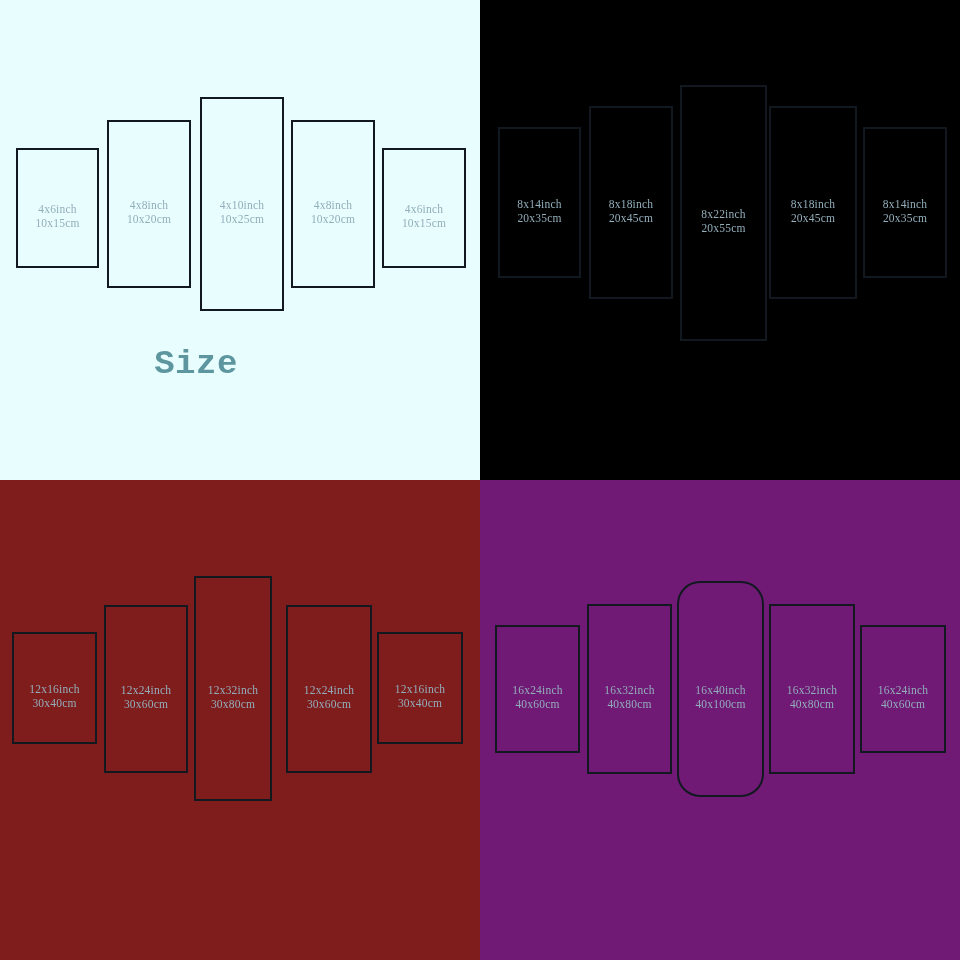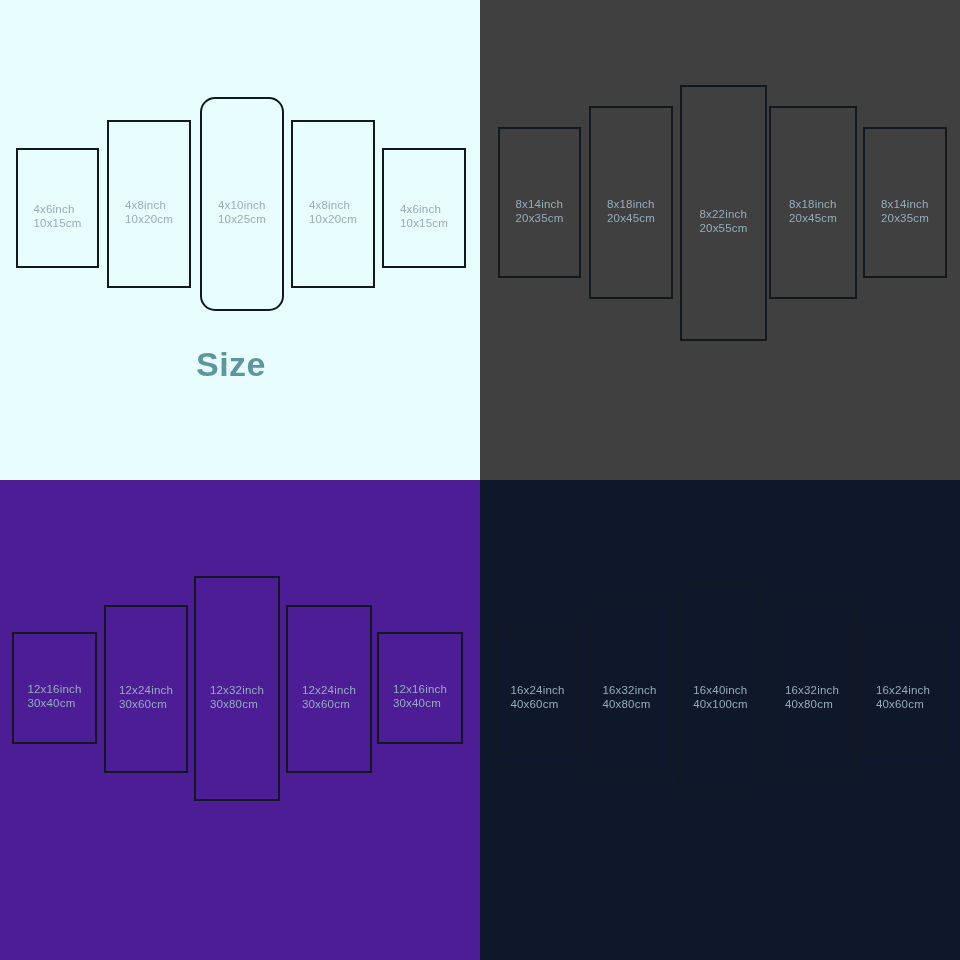--- a/index.html
+++ b/index.html
@@ -35,45 +35,44 @@
   .panel {
     position: absolute;
     box-sizing: border-box;
     border: 2px solid #111820;
     background: transparent;
     display: flex;
     align-items: center;
     justify-content: center;
   }
   .panel-label {
-    font-family: Liberation Sans, sans-serif;
+    font-family: Liberation Serif, serif;
     font-size: 11.5px;
     line-height: 14px;
     color: #93aebb;
-    text-align: left;
+    text-align: center;
     letter-spacing: 0.2px;
     white-space: nowrap;
     position: relative;
     z-index: 3;
     margin-top: 16px;
   }
   .panel-label .ln {
     display: block;
   }
   .quad-title {
     position: absolute;
     width: 392px;
     left: 0;
     text-align: center;
-    font-family: Liberation Sans, sans-serif;
+    font-family: Liberation Mono, monospace;
     font-weight: bold;
     font-size: 34px;
     color: #5e969f;
     letter-spacing: 0.5px;
-    padding-left: 35px;
   }
 </style>
 </head>
 <body>
 
 <div id="root">
 
   <div class="quadrant q-tl" style="background: rgb(232, 253, 253);">
     <div class="panel-stage">
         <div class="panel" style="left: 16px; top: 148px; width: 83px; height: 120px; border-color: rgb(17, 24, 32);">
@@ -81,21 +80,21 @@
             <span class="ln">4x6inch</span>
             <span class="ln">10x15cm</span>
           </div>
         </div>
         <div class="panel" style="left: 107px; top: 120px; width: 84px; height: 168px; border-color: rgb(17, 24, 32);">
           <div class="panel-label" style="color: rgb(147, 174, 187);">
             <span class="ln">4x8inch</span>
             <span class="ln">10x20cm</span>
           </div>
         </div>
-        <div class="panel" style="left: 200px; top: 97px; width: 84px; height: 214px; border-color: rgb(17, 24, 32); border-radius: 15px;">
+        <div class="panel" style="left: 200px; top: 97px; width: 84px; height: 214px; border-color: rgb(17, 24, 32);">
           <div class="panel-label" style="color: rgb(147, 174, 187);">
             <span class="ln">4x10inch</span>
             <span class="ln">10x25cm</span>
           </div>
         </div>
         <div class="panel" style="left: 291px; top: 120px; width: 84px; height: 168px; border-color: rgb(17, 24, 32);">
           <div class="panel-label" style="color: rgb(147, 174, 187);">
             <span class="ln">4x8inch</span>
             <span class="ln">10x20cm</span>
           </div>
@@ -103,21 +102,21 @@
         <div class="panel" style="left: 382px; top: 148px; width: 84px; height: 120px; border-color: rgb(17, 24, 32);">
           <div class="panel-label" style="color: rgb(147, 174, 187);">
             <span class="ln">4x6inch</span>
             <span class="ln">10x15cm</span>
           </div>
         </div>
       </div>
     <div class="quad-title" style="color: rgb(94, 150, 159); top: 345px;">Size</div>
   </div>
 
-  <div class="quadrant q-tr" style="background: #404040;">
+  <div class="quadrant q-tr" style="background: #000000;">
     <div class="panel-stage">
         <div class="panel" style="left: 18px; top: 127px; width: 83px; height: 151px; border-color: rgb(17, 24, 32);">
           <div class="panel-label" style="color: rgb(147, 174, 187);">
             <span class="ln">8x14inch</span>
             <span class="ln">20x35cm</span>
           </div>
         </div>
         <div class="panel" style="left: 109px; top: 106px; width: 84px; height: 193px; border-color: rgb(17, 24, 32);">
           <div class="panel-label" style="color: rgb(147, 174, 187);">
             <span class="ln">8x18inch</span>
@@ -138,56 +137,56 @@
         </div>
         <div class="panel" style="left: 383px; top: 127px; width: 84px; height: 151px; border-color: rgb(17, 24, 32);">
           <div class="panel-label" style="color: rgb(147, 174, 187);">
             <span class="ln">8x14inch</span>
             <span class="ln">20x35cm</span>
           </div>
         </div>
       </div>
   </div>
 
-  <div class="quadrant q-bl" style="background: #4c1d95;">
+  <div class="quadrant q-bl" style="background: #7f1d1d;">
     <div class="panel-stage">
         <div class="panel" style="left: 12px; top: 152px; width: 85px; height: 112px; border-color: rgb(17, 24, 32);">
           <div class="panel-label" style="color: rgb(147, 174, 187);">
             <span class="ln">12x16inch</span>
             <span class="ln">30x40cm</span>
           </div>
         </div>
         <div class="panel" style="left: 104px; top: 125px; width: 84px; height: 168px; border-color: rgb(17, 24, 32);">
           <div class="panel-label" style="color: rgb(147, 174, 187);">
             <span class="ln">12x24inch</span>
             <span class="ln">30x60cm</span>
           </div>
         </div>
-        <div class="panel" style="left: 194px; top: 96px; width: 86px; height: 225px; border-color: rgb(17, 24, 32);">
+        <div class="panel" style="left: 194px; top: 96px; width: 78px; height: 225px; border-color: rgb(17, 24, 32);">
           <div class="panel-label" style="color: rgb(147, 174, 187);">
             <span class="ln">12x32inch</span>
             <span class="ln">30x80cm</span>
           </div>
         </div>
         <div class="panel" style="left: 286px; top: 125px; width: 86px; height: 168px; border-color: rgb(17, 24, 32);">
           <div class="panel-label" style="color: rgb(147, 174, 187);">
             <span class="ln">12x24inch</span>
             <span class="ln">30x60cm</span>
           </div>
         </div>
         <div class="panel" style="left: 377px; top: 152px; width: 86px; height: 112px; border-color: rgb(17, 24, 32);">
           <div class="panel-label" style="color: rgb(147, 174, 187);">
             <span class="ln">12x16inch</span>
             <span class="ln">30x40cm</span>
           </div>
         </div>
       </div>
   </div>
 
-  <div class="quadrant q-br" style="background: #0f172a;">
+  <div class="quadrant q-br" style="background: #701a75;">
     <div class="panel-stage">
         <div class="panel" style="left: 15px; top: 145px; width: 85px; height: 128px; border-color: rgb(17, 24, 32);">
           <div class="panel-label" style="color: rgb(147, 174, 187);">
             <span class="ln">16x24inch</span>
             <span class="ln">40x60cm</span>
           </div>
         </div>
         <div class="panel" style="left: 107px; top: 124px; width: 85px; height: 170px; border-color: rgb(17, 24, 32);">
           <div class="panel-label" style="color: rgb(147, 174, 187);">
             <span class="ln">16x32inch</span>

